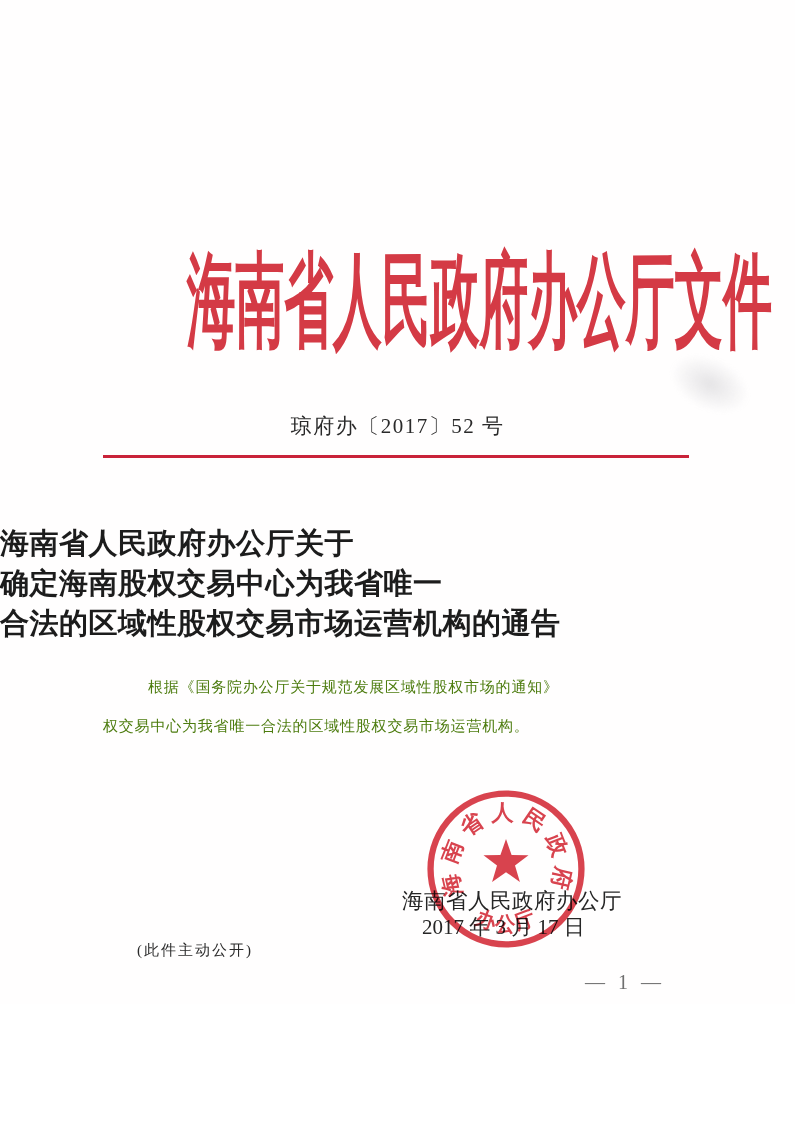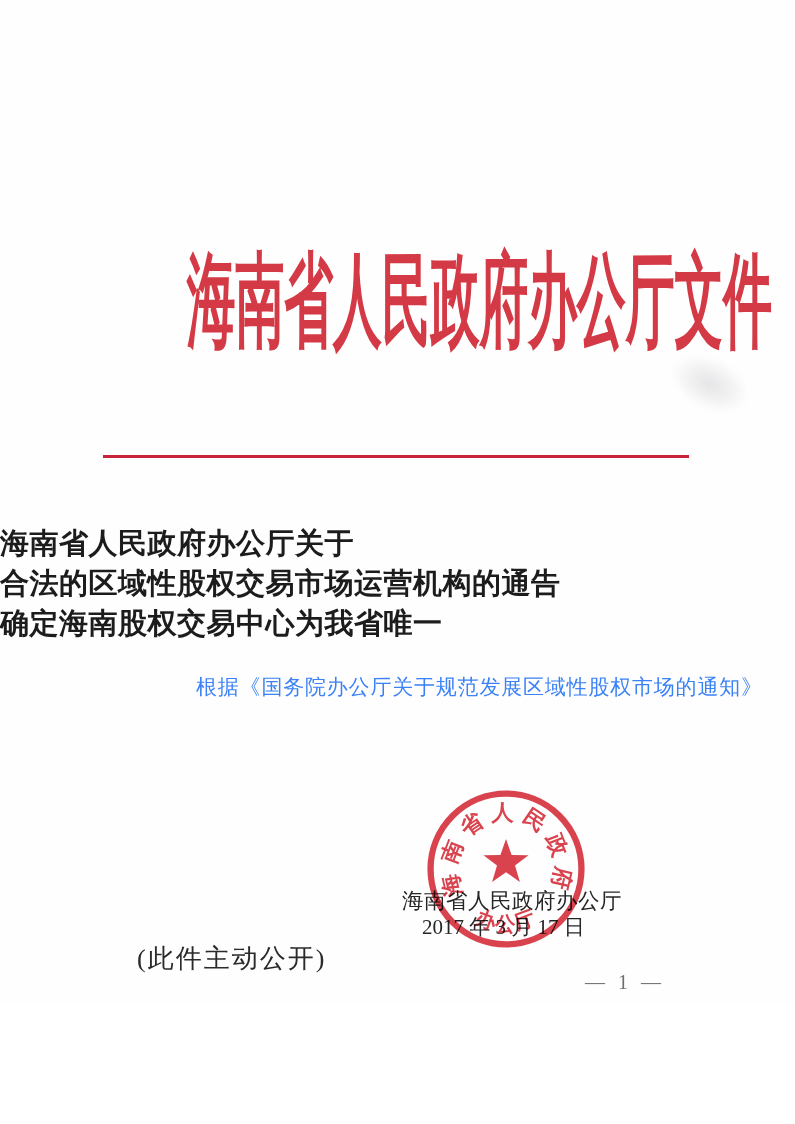--- a/index.html
+++ b/index.html
@@ -16,54 +16,56 @@
     position:absolute;top:412px;left:0;width:100%;text-align:center;
     font-size:21px;letter-spacing:1.5px;color:#2a2a2a;
   }
   .rule{position:absolute;top:455px;left:103px;width:586px;height:3px;background:#c92339;}
   .title{
     position:absolute;top:523px;left:0;width:100%;text-align:left;
     font-weight:bold;font-size:29px;line-height:40px;color:#1c1c1c;letter-spacing:0.5px;
   }
   .body-block{
     position:absolute;top:668px;left:103px;width:600px;
-    font-size:21px;line-height:39px;letter-spacing:0.8px;color:#3b82f6;white-space:nowrap;margin-left:48px;
+    font-size:15px;line-height:39px;letter-spacing:0.8px;color:#4d7c0f;white-space:nowrap;
   }
   .indent{padding-left:45px;}
   .outdent{margin-left:-8px;}
   .sign-agency{position:absolute;left:402px;top:886px;font-size:21.5px;letter-spacing:0.5px;color:#262626;}
   .sign-date{position:absolute;left:422px;top:913px;font-size:21px;color:#262626;}
   .seal{position:absolute;left:427px;top:790px;width:158px;height:158px;mix-blend-mode:multiply;opacity:0.92;}
   .seal text{font-family:"Liberation Serif","DejaVu Serif",serif;font-weight:bold;}
-  .note{position:absolute;left:137px;top:941px;font-size:26px;letter-spacing:2px;color:#2a2a2a;}
+  .note{position:absolute;left:137px;top:941px;font-size:15px;letter-spacing:2px;color:#2a2a2a;}
   .page-number{position:absolute;top:971px;left:585px;font-size:20px;letter-spacing:4px;color:#6f6f6f;}
   .smudge{
     position:absolute;left:668px;top:358px;width:84px;height:52px;
     background:radial-gradient(ellipse at center, rgba(150,150,158,0.25), rgba(150,150,158,0) 70%);
     filter:blur(2px);transform:rotate(25deg);
   }
 </style>
 </head>
 <body>
 
 <div class="page">
 
   <div class="letterhead">海南省人民政府办公厅文件</div>
 
+  <div class="doc-number">琼府办〔2017〕52 号</div>
 
   <div class="rule"></div>
 
   <div class="title">
     <div>海南省人民政府办公厅关于</div>
+    <div>确定海南股权交易中心为我省唯一</div>
     <div>合法的区域性股权交易市场运营机构的通告</div>
-    <div>确定海南股权交易中心为我省唯一</div>
   </div>
 
   <div class="body-block">
     <div class="indent">根据《国务院办公厅关于规范发展区域性股权市场的通知》</div>
+    <div>权交易中心为我省唯一合法的区域性股权交易市场运营机构。</div>
   </div>
 
   <div class="sign-agency">海南省人民政府办公厅</div>
   <div class="sign-date">2017 年 3 月 17 日</div>
 
   <svg class="seal" viewBox="0 0 200 200">
     <defs>
       <path id="sealTopArc" d="M 41.7 121.2 A 62 62 0 1 1 158.3 121.2" fill="none"></path>
       <path id="sealBottomArc" d="M 49.9 159.7 A 78 78 0 0 0 150.1 159.7" fill="none"></path>
     </defs>

